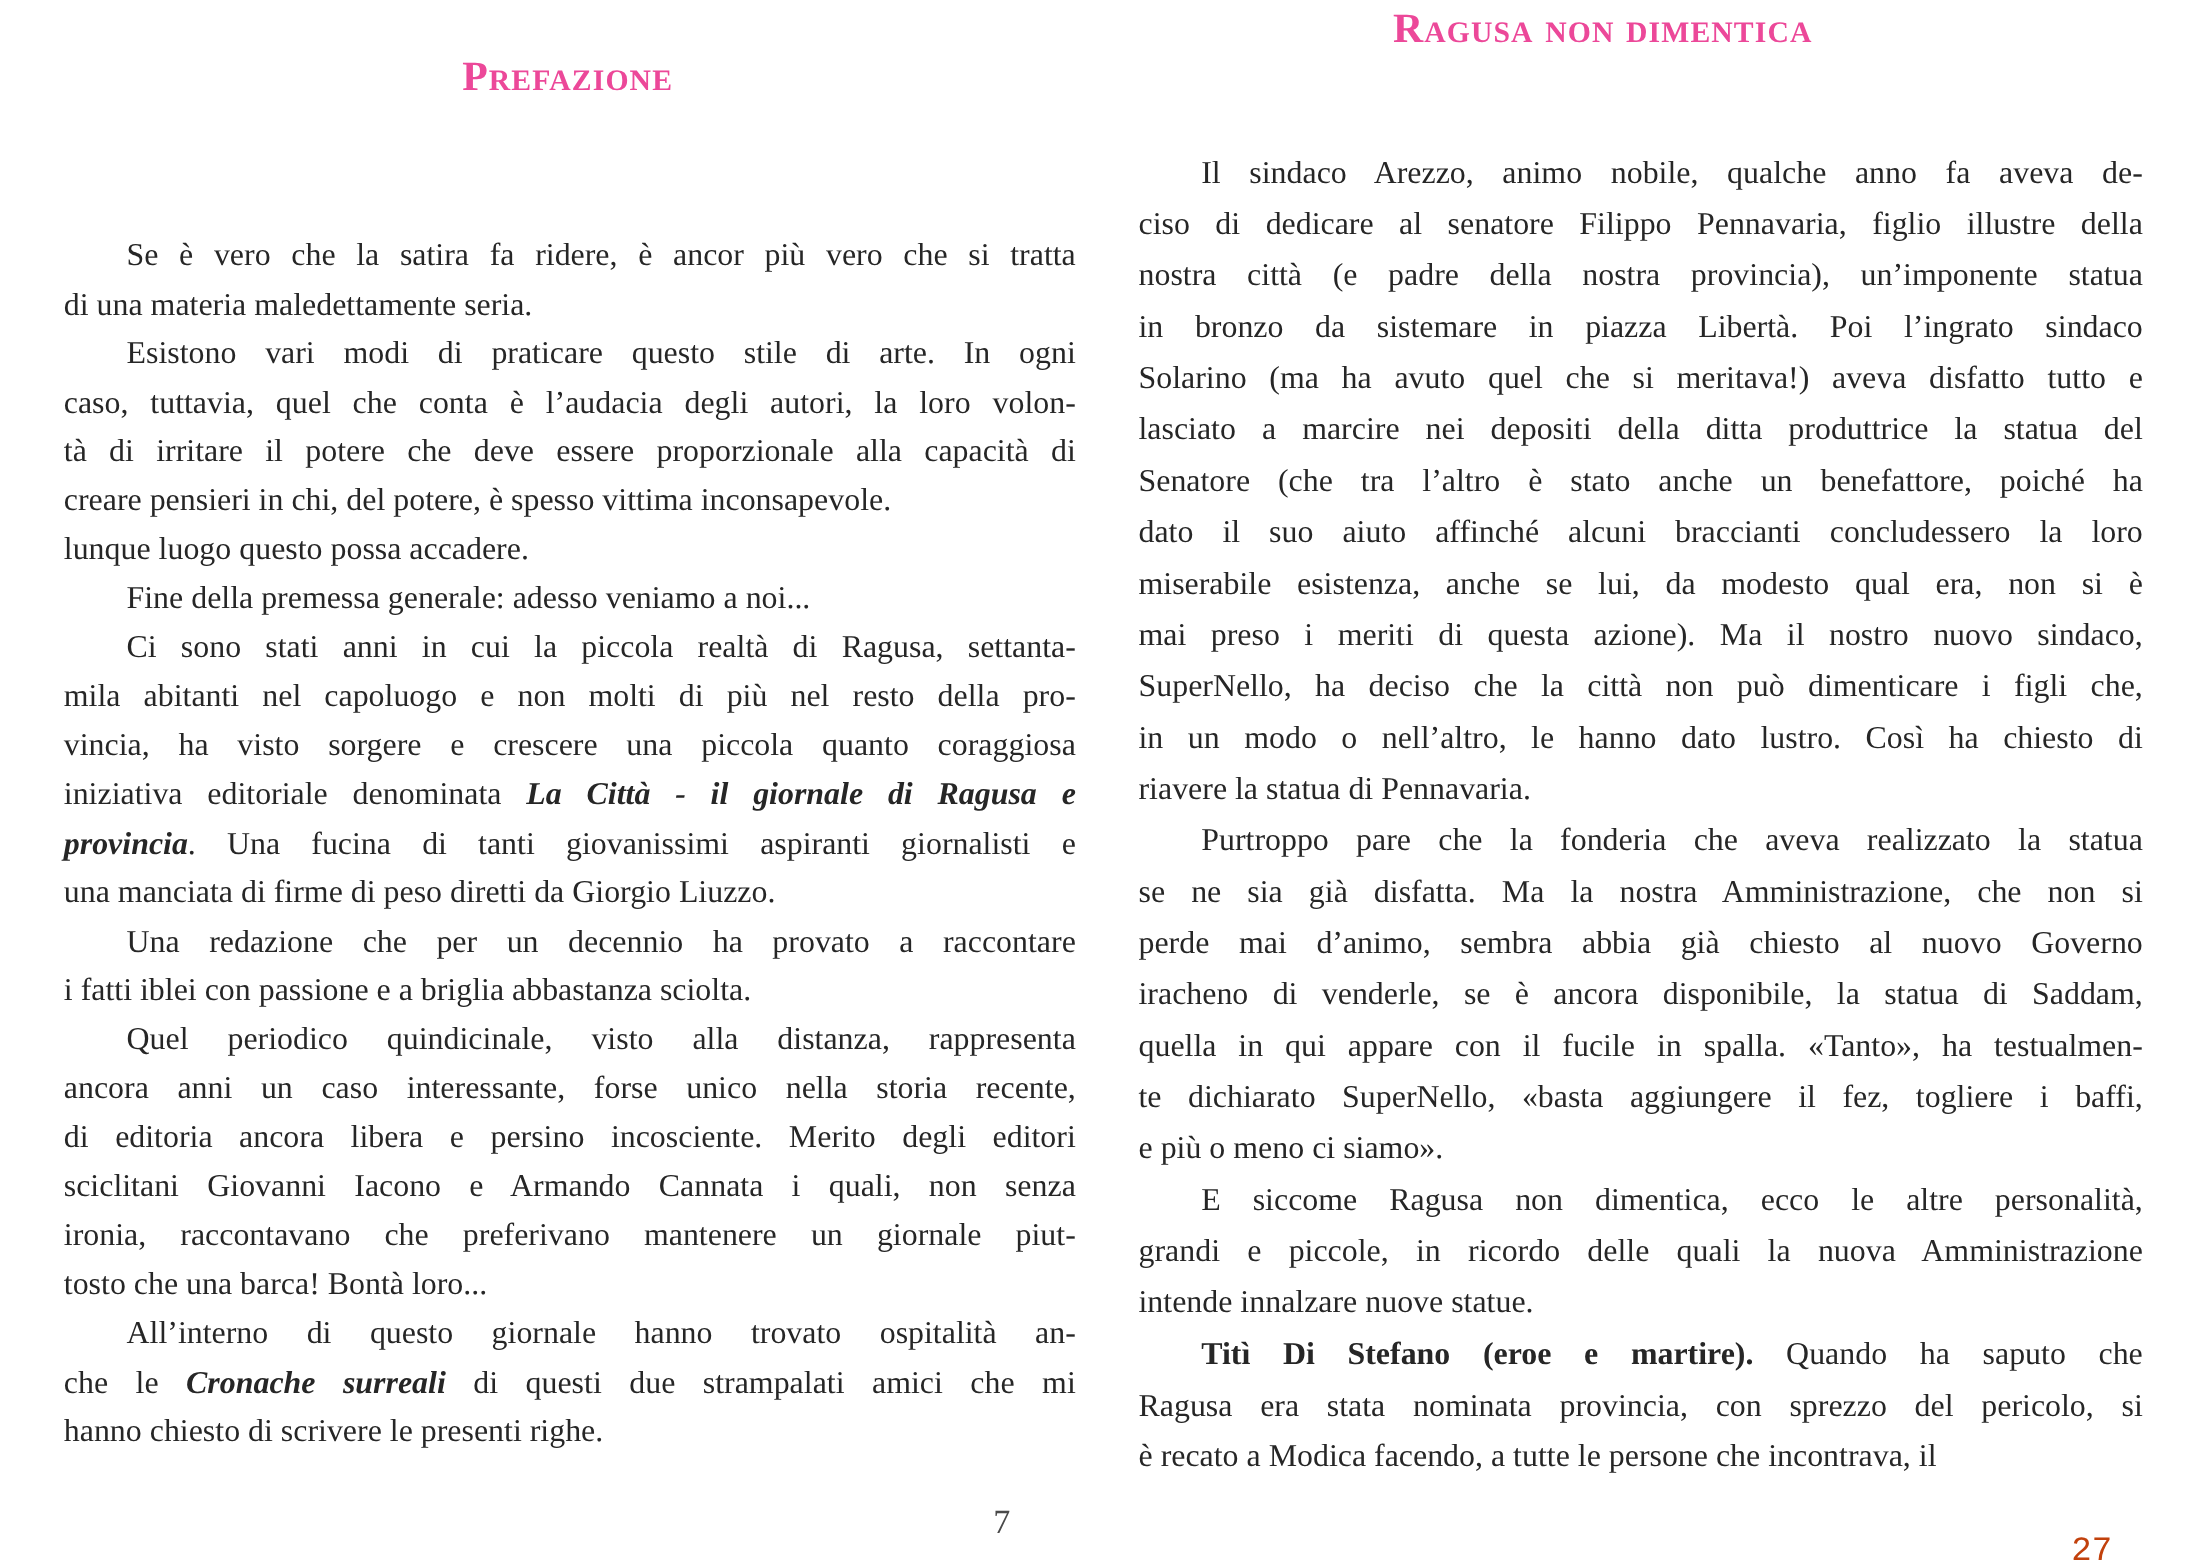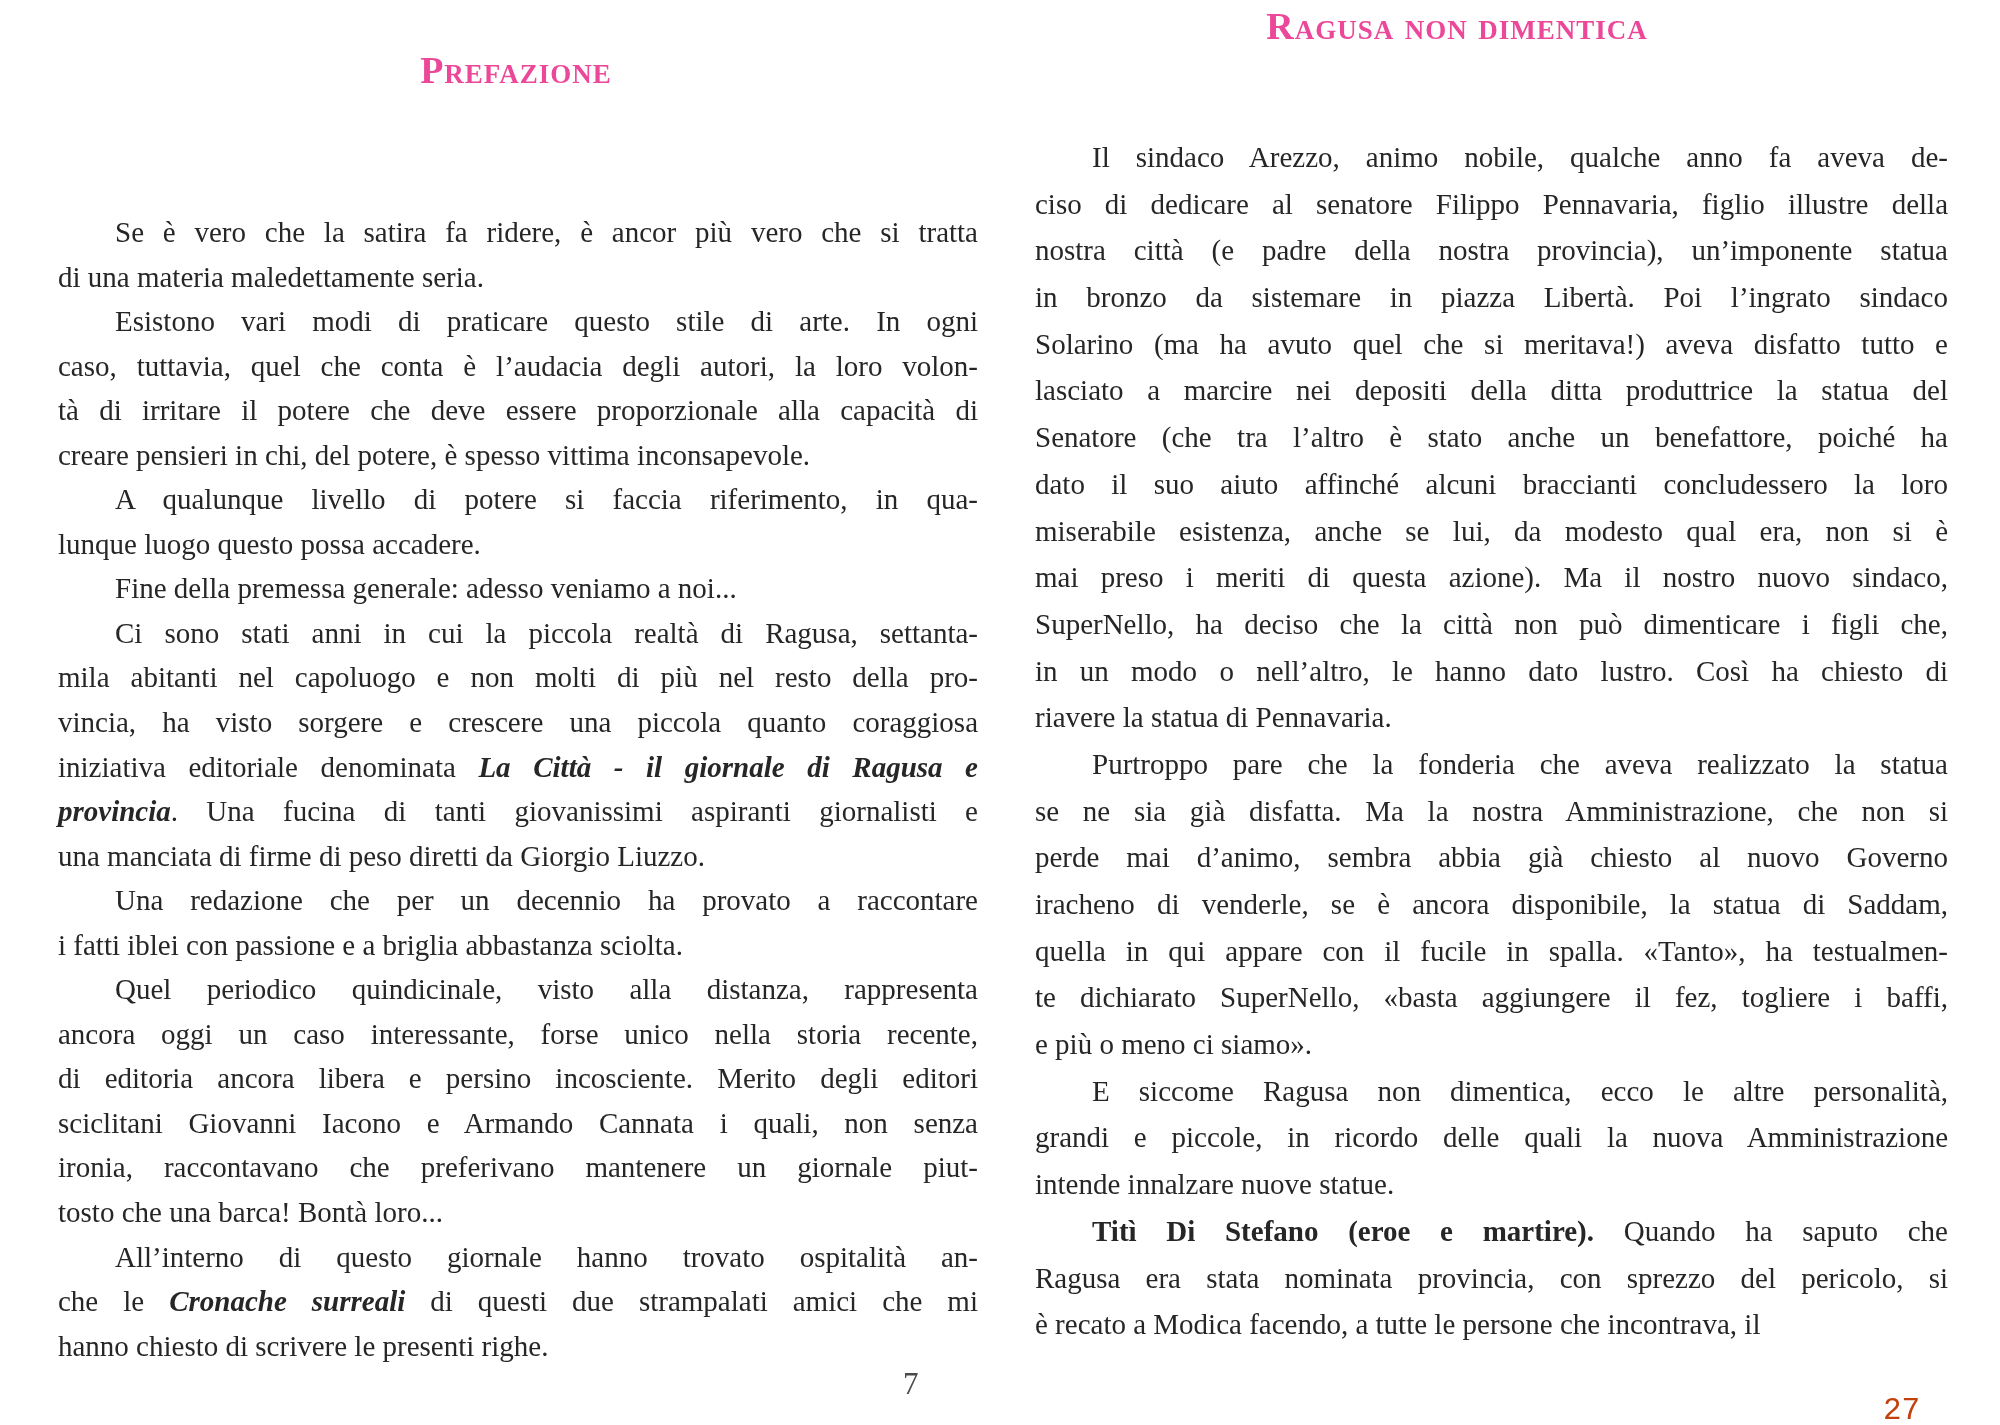--- a/index.html
+++ b/index.html
@@ -79,33 +79,32 @@
 
   <section class="page page-left">
     <h1 class="title">Prefazione</h1>
     <div class="body">
         <div class="line indent"><span>Se è vero che la satira fa ridere, è ancor più vero che si tratta</span></div>
         <div class="line last"><span>di una materia maledettamente seria.</span></div>
         <div class="line indent"><span>Esistono vari modi di praticare questo stile di arte. In ogni</span></div>
         <div class="line"><span>caso, tuttavia, quel che conta è l’audacia degli autori, la loro volon-</span></div>
         <div class="line"><span>tà di irritare il potere che deve essere proporzionale alla capacità di</span></div>
         <div class="line last"><span>creare pensieri in chi, del potere, è spesso vittima inconsapevole.</span></div>
-        <div class="line indent"><span>A qualunque livello di potere si faccia riferimento, in qua-</span></div>
         <div class="line last"><span>lunque luogo questo possa accadere.</span></div>
         <div class="line last indent"><span>Fine della premessa generale: adesso veniamo a noi...</span></div>
         <div class="line indent"><span>Ci sono stati anni in cui la piccola realtà di Ragusa, settanta-</span></div>
         <div class="line"><span>mila abitanti nel capoluogo e non molti di più nel resto della pro-</span></div>
         <div class="line"><span>vincia, ha visto sorgere e crescere una piccola quanto coraggiosa</span></div>
         <div class="line"><span>iniziativa editoriale denominata </span><span class="it">La Città - il giornale di Ragusa e</span></div>
         <div class="line"><span class="it">provincia</span><span>. Una fucina di tanti giovanissimi aspiranti giornalisti e</span></div>
         <div class="line last"><span>una manciata di firme di peso diretti da Giorgio Liuzzo.</span></div>
         <div class="line indent"><span>Una redazione che per un decennio ha provato a raccontare</span></div>
         <div class="line last"><span>i fatti iblei con passione e a briglia abbastanza sciolta.</span></div>
         <div class="line indent"><span>Quel periodico quindicinale, visto alla distanza, rappresenta</span></div>
-        <div class="line"><span>ancora oggi un caso interessante, forse unico nella storia recente,</span></div>
+        <div class="line"><span>ancora anni un caso interessante, forse unico nella storia recente,</span></div>
         <div class="line"><span>di editoria ancora libera e persino incosciente. Merito degli editori</span></div>
         <div class="line"><span>sciclitani Giovanni Iacono e Armando Cannata i quali, non senza</span></div>
         <div class="line"><span>ironia, raccontavano che preferivano mantenere un giornale piut-</span></div>
         <div class="line last"><span>tosto che una barca! Bontà loro...</span></div>
         <div class="line indent"><span>All’interno di questo giornale hanno trovato ospitalità an-</span></div>
         <div class="line"><span>che le </span><span class="it">Cronache surreali</span><span> di questi due strampalati amici che mi</span></div>
         <div class="line last"><span>hanno chiesto di scrivere le presenti righe.</span></div>
       </div>
     <span class="pagenum">7</span>
   </section>

